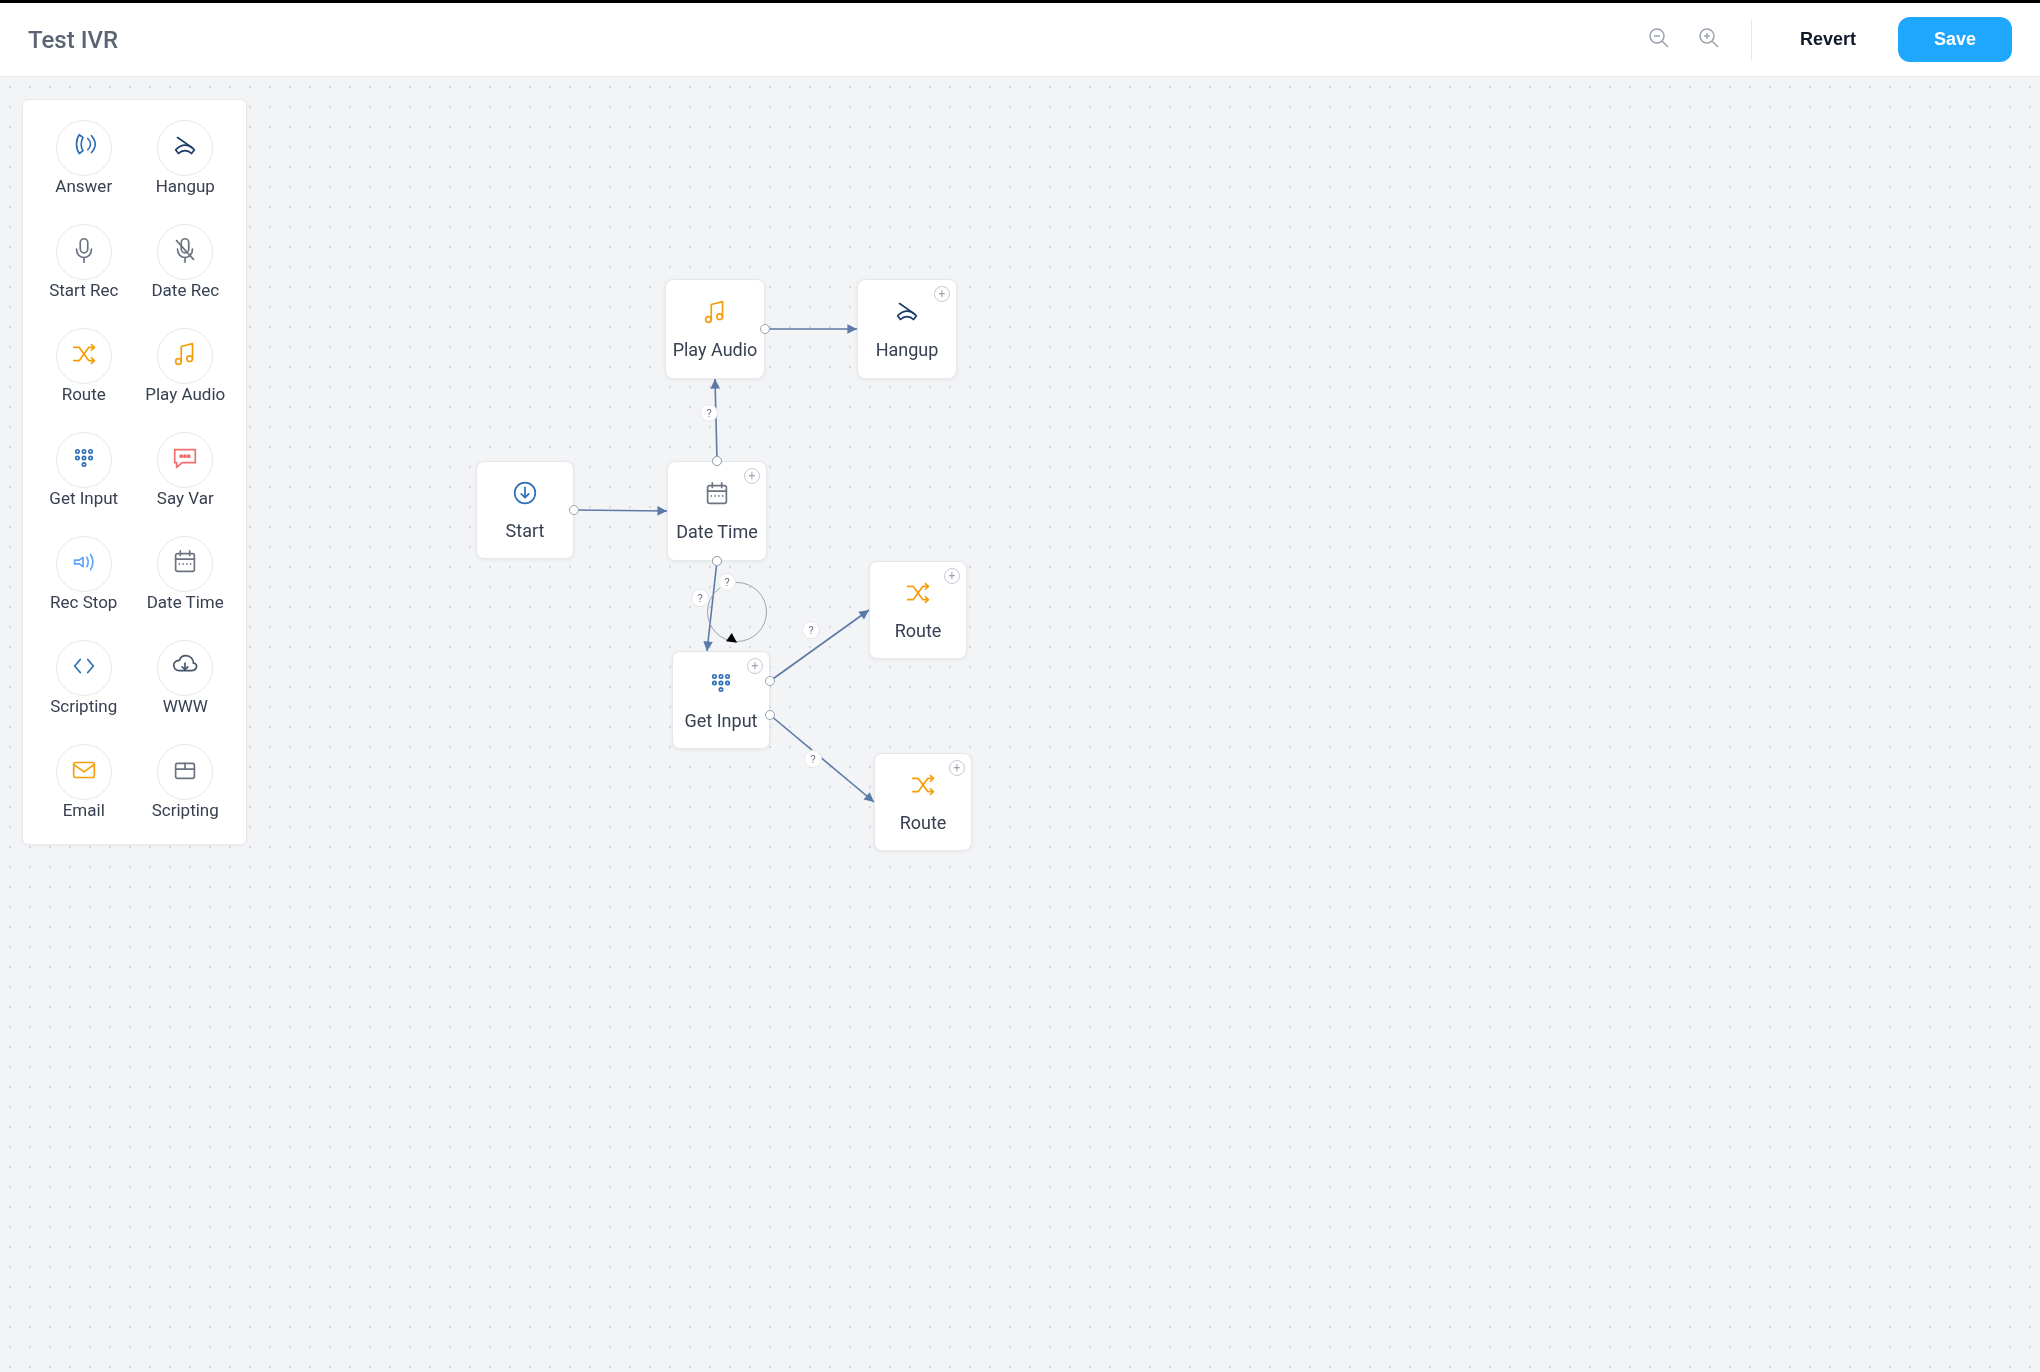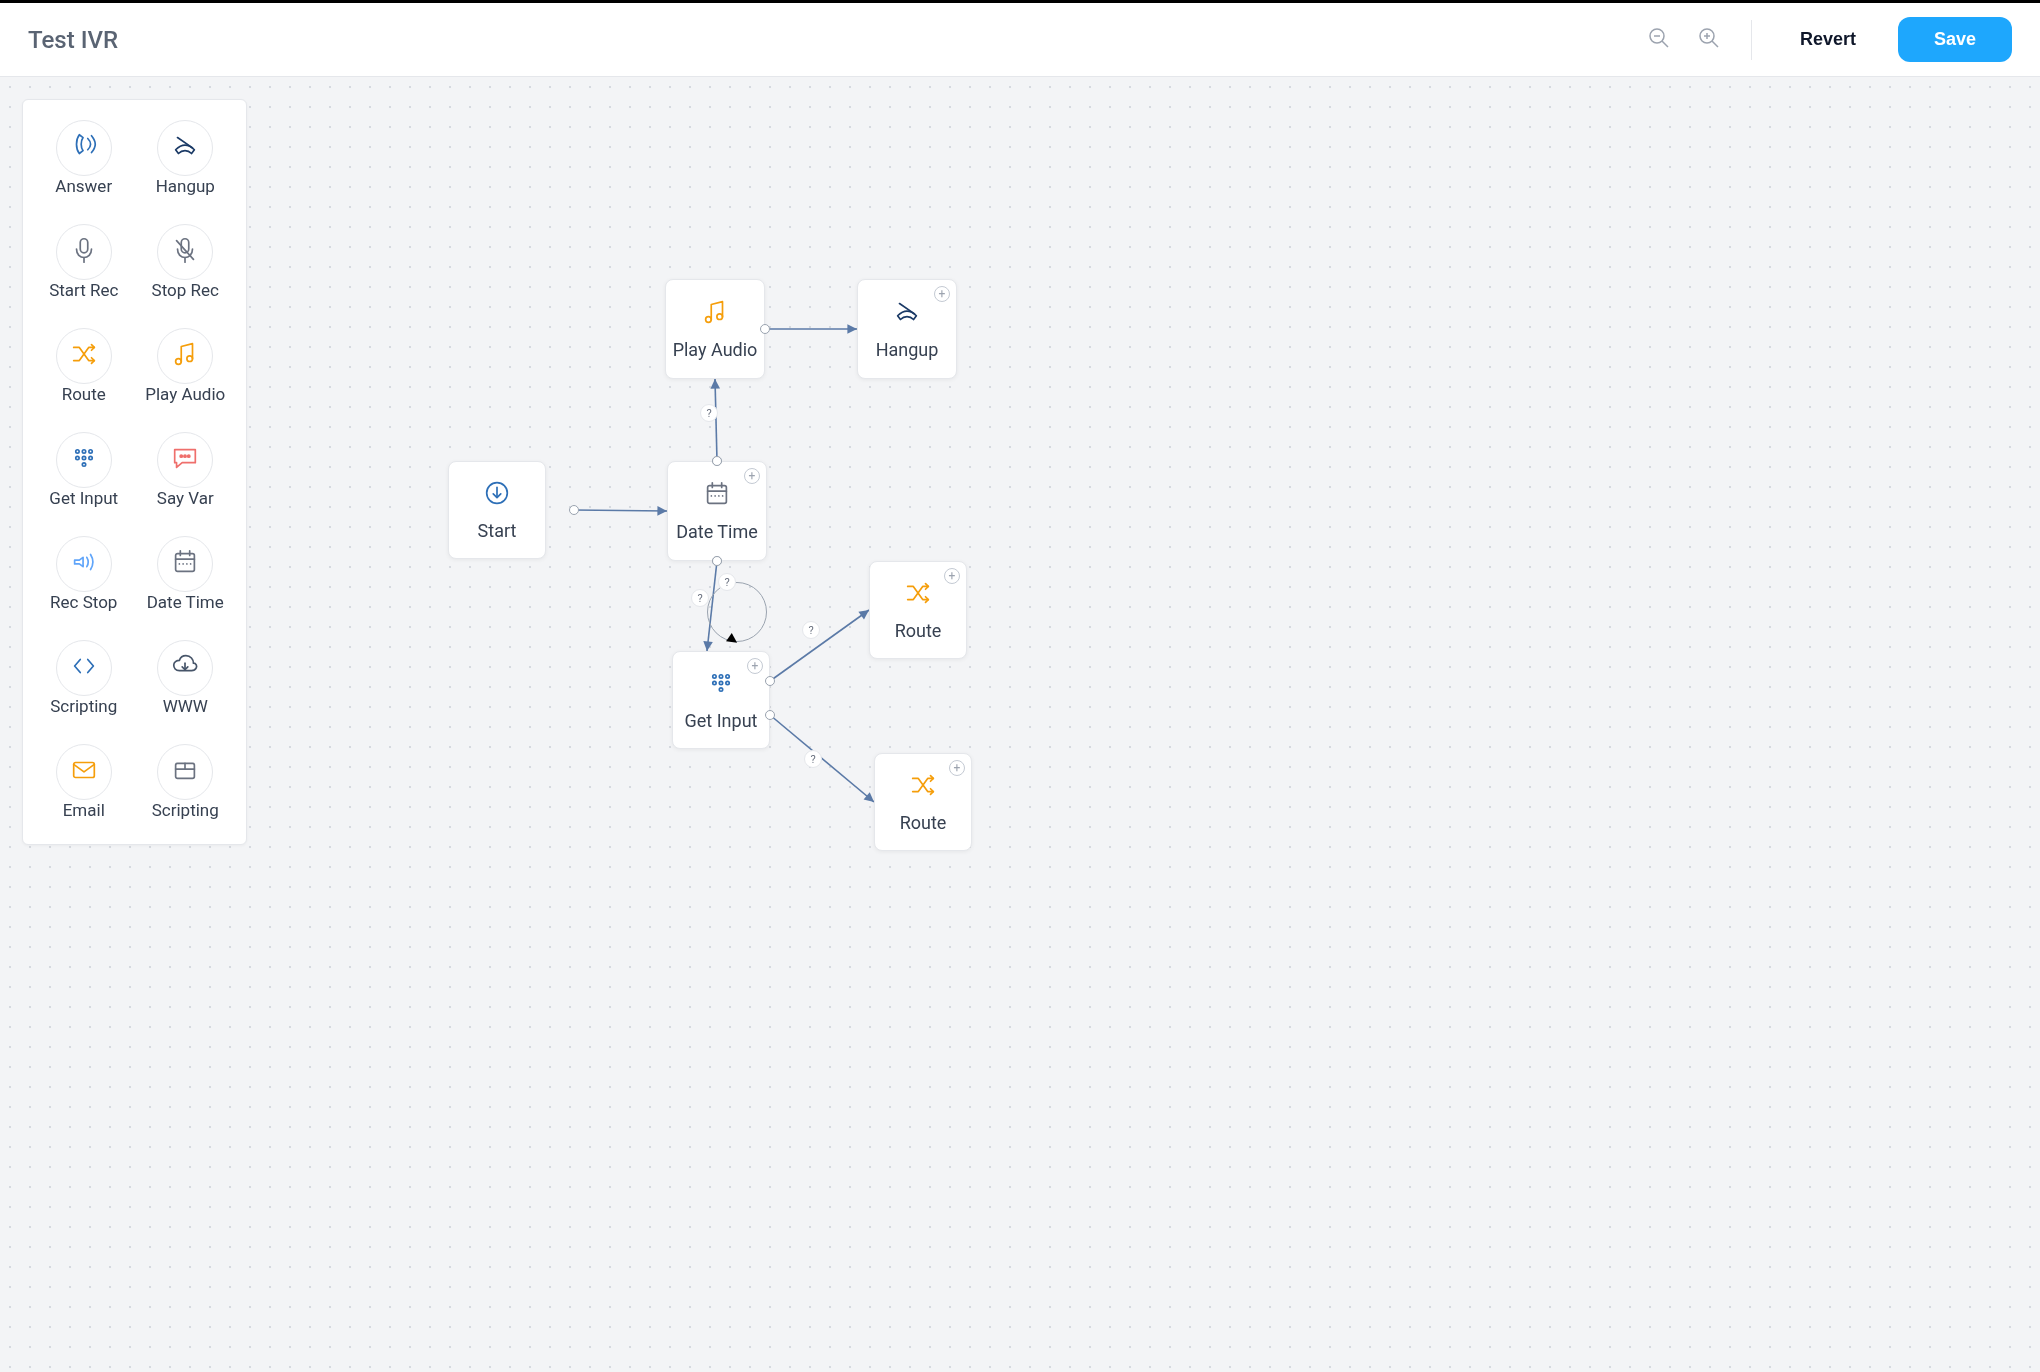--- a/index.html
+++ b/index.html
@@ -199,21 +199,21 @@
       </div>
       <div class="palette-item">
     <div class="palette-icon-circle">
           <span class="icon col-gray"><svg viewBox="0 0 32 32" stroke="currentColor" fill="none" stroke-width="1.8" stroke-linecap="round" stroke-linejoin="round">
               <rect x="12" y="4" width="8" height="15" rx="4"></rect>
               <path d="M8 15 C8 21 12 24 16 24 C20 24 24 21 24 15"></path>
               <line x1="16" y1="24" x2="16" y2="29"></line>
               <line x1="7" y1="6" x2="25" y2="26"></line>
             </svg></span>
         </div>
-    <div class="palette-label">Stop Rec</div>
+    <div class="palette-label">Date Rec</div>
       </div>
       <div class="palette-item">
     <div class="palette-icon-circle">
           <span class="icon col-orange"><svg viewBox="0 0 32 32" stroke="currentColor" fill="none" stroke-width="1.8" stroke-linecap="round" stroke-linejoin="round">
               <path d="M5 9 L11 9 L21 23 L27 23"></path>
               <path d="M5 23 L11 23 L21 9 L27 9"></path>
               <path d="M24 6 L27 9 L24 12"></path>
               <path d="M24 20 L27 23 L24 26"></path>
             </svg></span>
         </div>
@@ -327,21 +327,21 @@
     </defs>
   <path class="edge-path" marker-end="url(#arrow)" d="M 574 433 L 667 434"></path>
       <path class="edge-path" marker-end="url(#arrow)" d="M 717 384 L 715 302"></path>
       <path class="edge-path" marker-end="url(#arrow)" d="M 765 252 L 857 252"></path>
       <path class="edge-path" marker-end="url(#arrow)" d="M 717 484 L 707 574"></path>
       <path class="edge-path" marker-end="url(#arrow)" d="M 770 604 L 869 533"></path>
       <path class="edge-path" marker-end="url(#arrow)" d="M 770 638 L 874 725"></path>
     </svg>
 
   <div id="nodes-layer">
-      <div class="node" style="left: 448px; top: 384px; width: 98px; height: 98px;">
+      <div class="node" style="left: 476px; top: 384px; width: 98px; height: 98px;">
 
     <div class="node-icon"><span class="icon col-blue"><svg viewBox="0 0 32 32" stroke="currentColor" fill="none" stroke-width="1.8" stroke-linecap="round" stroke-linejoin="round">
               <circle cx="16" cy="16" r="11"></circle>
               <line x1="16" y1="10" x2="16" y2="20"></line>
               <path d="M12 17 L16 21 L20 17"></path>
             </svg></span></div>
     <div class="node-label">Start</div>
       </div>
       <div class="node" style="left: 667px; top: 384px; width: 100px; height: 100px;">
     <div class="add-badge">+</div>

